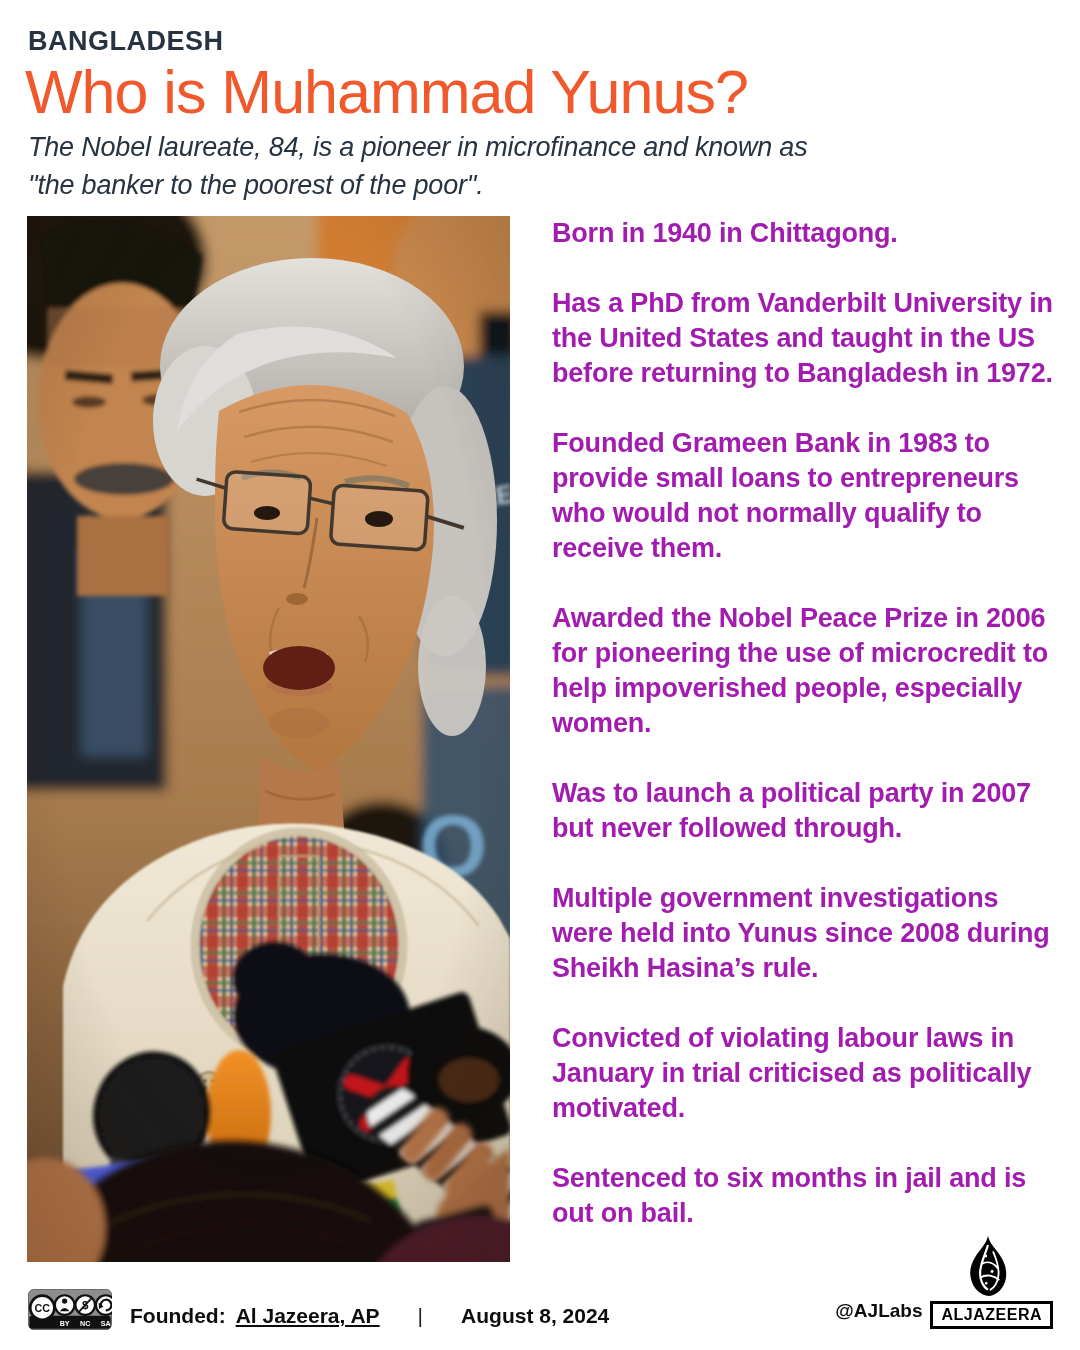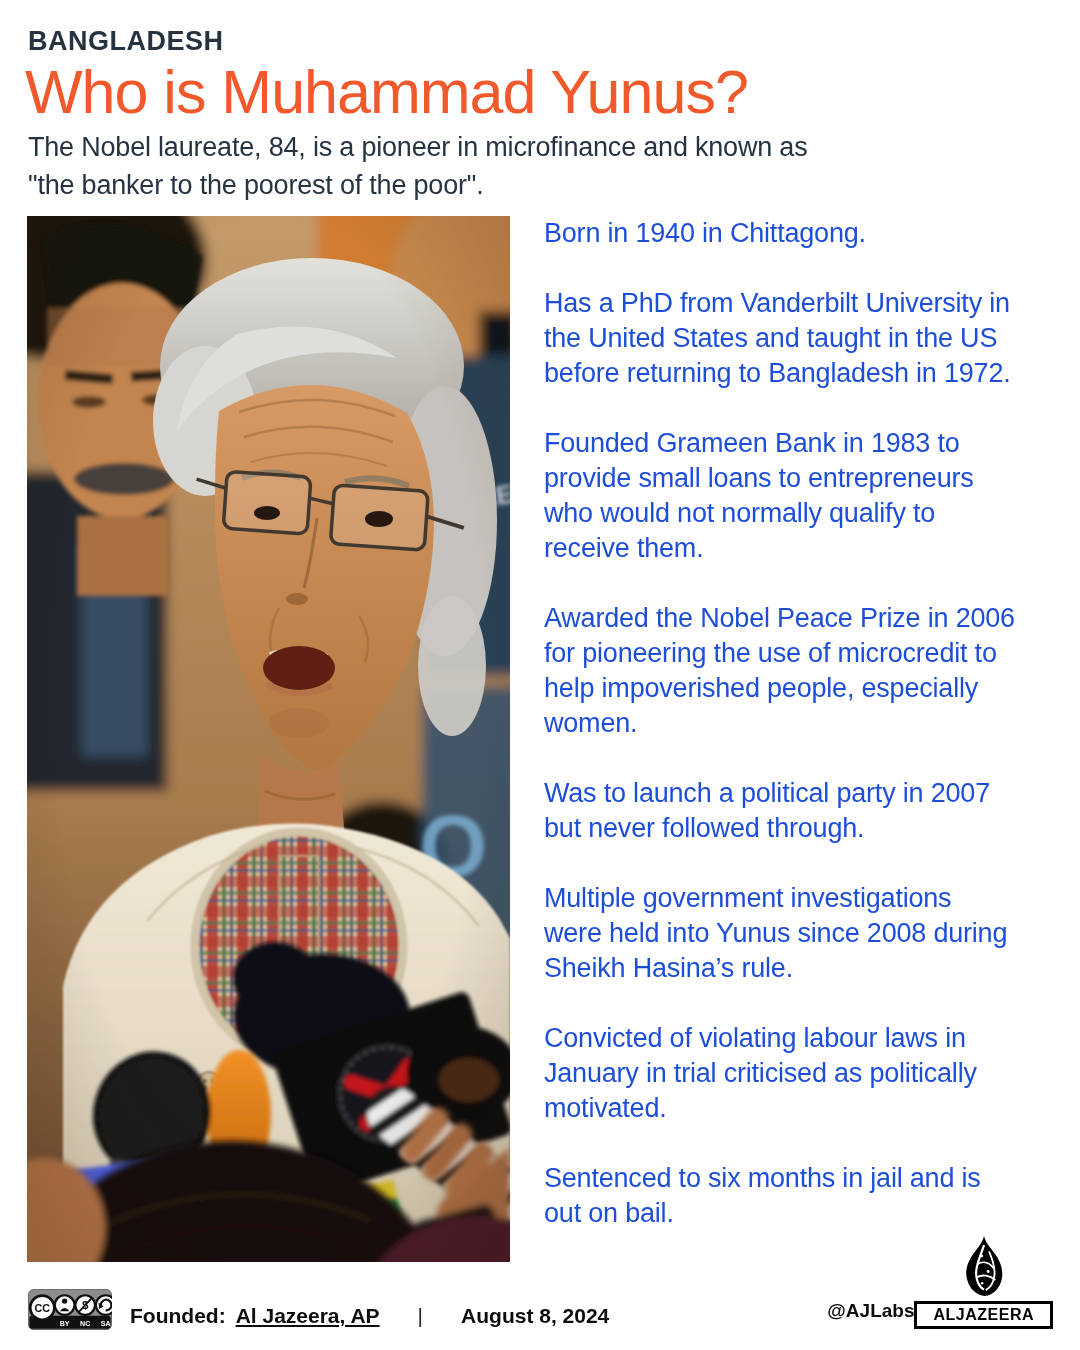--- a/index.html
+++ b/index.html
@@ -12,53 +12,53 @@
     position:absolute;left:28px;top:26px;
     font-size:27px;font-weight:800;letter-spacing:.5px;color:#273340;
   }
   .title{
     position:absolute;left:25px;top:57px;margin:0;
     font-size:61px;font-weight:400;letter-spacing:-1px;color:#f1582b;
   }
   .subtitle{
     position:absolute;left:28px;top:128px;margin:0;
     font-size:27px;line-height:38px;font-weight:400;color:#273340;
-    white-space:pre-line;letter-spacing:-.2px;
+    white-space:pre-line;letter-spacing:-.2px;font-style:italic;
   }
   
   .photo{
     position:absolute;left:27px;top:216px;width:483px;height:1046px;margin:0;
     overflow:hidden;background:#b98f63;
   }
   .photo svg{display:block;width:483px;height:1046px;}
   
   .facts{position:absolute;left:540px;top:216px;width:535px;}
   .fact{
-    margin:0 0 35px 4px;font-size:27px;line-height:35px;font-weight:400;
-    color:#1d4ed8;white-space:pre;letter-spacing:-.2px;
+    margin:0 0 35px 12px;font-size:27px;line-height:35px;font-weight:700;
+    color:#a21caf;white-space:pre;letter-spacing:-.2px;
   }
   
   .cc-badge{position:absolute;left:28px;top:1289px;width:84px;height:46px;}
   .source-line{
     position:absolute;left:130px;top:1304px;display:flex;align-items:center;
     font-size:21px;color:#0d0d0d;white-space:nowrap;
   }
   .source-label{font-weight:700;margin-right:10px;}
   .source-value{font-weight:700;text-decoration:underline;}
   .footer-divider{margin:0 38px;font-weight:400;color:#222;}
   .footer-date{font-weight:700;}
   .footer-right{
     position:absolute;right:27px;top:1234px;display:flex;align-items:flex-end;
   }
   .handle{font-size:19px;font-weight:700;color:#0d0d0d;margin-bottom:7px;}
   .brand-stack{display:flex;flex-direction:column;align-items:center;}
   .flame{width:40px;height:64px;margin-bottom:3px;}
   .brand-box{
     border:3px solid #000;color:#000;font-size:16px;font-weight:700;
-    letter-spacing:.5px;padding:3px 16px;line-height:1;
+    letter-spacing:.5px;padding:3px 8px;line-height:1;margin-left:8px;
   }
 </style>
 </head>
 <body>
 
 <div class="page">
 
   <div class="kicker">BANGLADESH</div>
   <h1 class="title">Who is Muhammad Yunus?</h1>
   <p class="subtitle">The Nobel laureate, 84, is a pioneer in microfinance and known as

